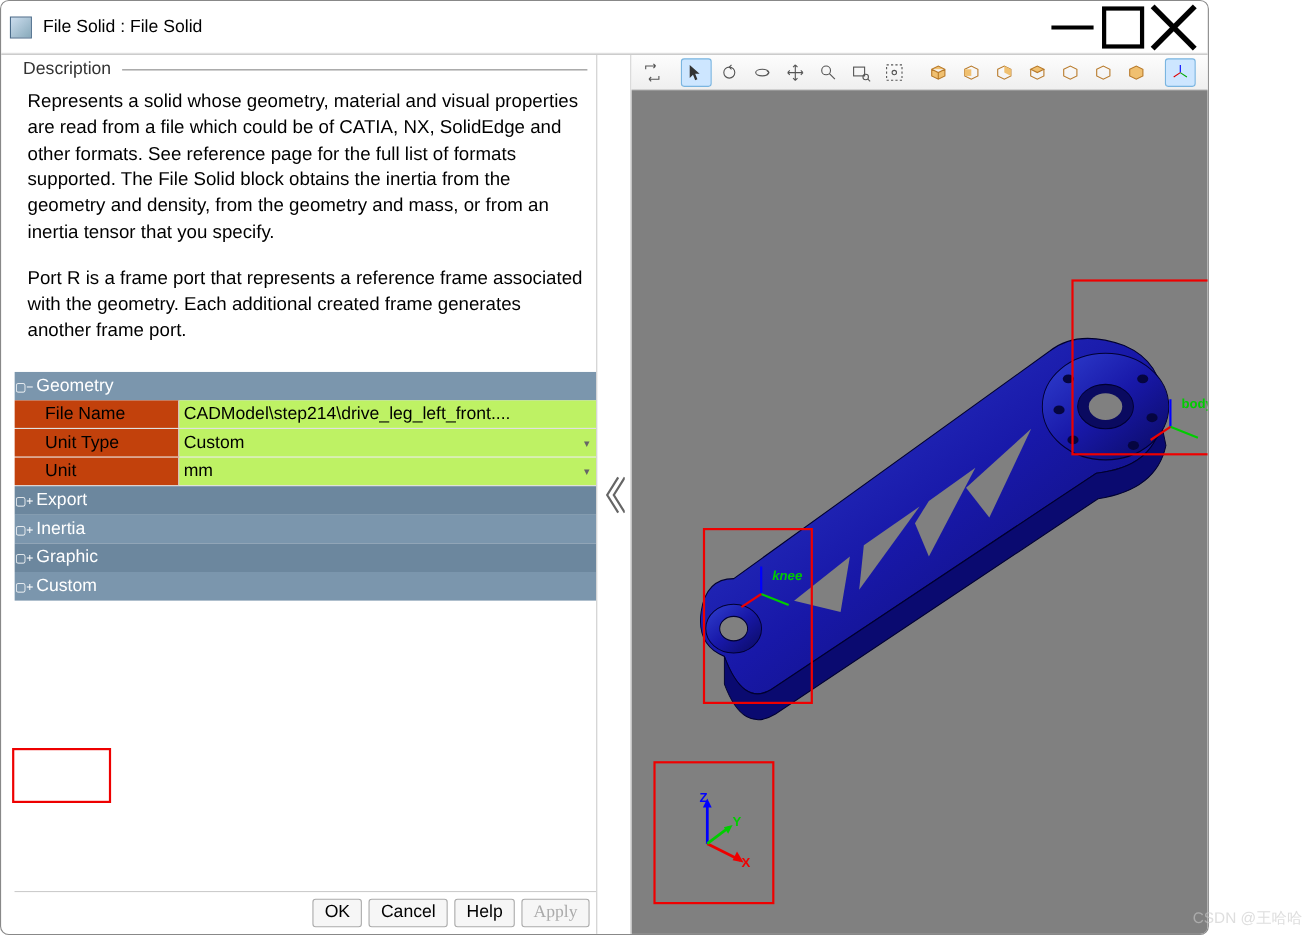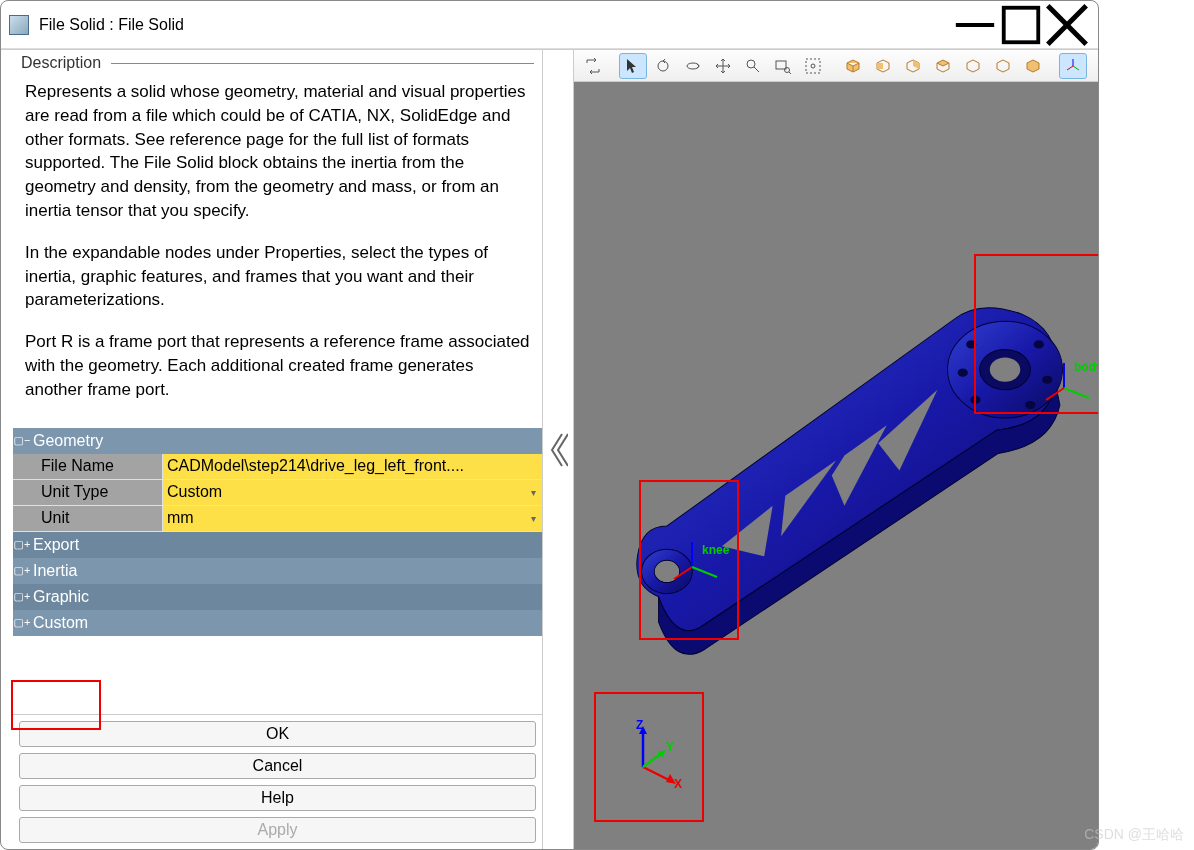--- a/index.html
+++ b/index.html
@@ -105,29 +105,29 @@
     }
     .tree-header .label { padding-left: 2px; }
     .prop-row {
       border-bottom: 1px solid #e0e0e0;
     }
     .prop-label {
       width: 150px;
       padding-left: 28px;
       display: flex;
       align-items: center;
-      background: #a3a3a3;
+      background: #c2410c;
       border-right: 1px solid #e0e0e0;
     }
     .prop-value {
       flex: 1;
       display: flex;
       align-items: center;
       padding: 0 4px;
-      background: #fde047;
+      background: #bef264;
       position: relative;
     }
     .prop-value input, .prop-value select {
       width: 100%;
       border: none;
       font: inherit;
       background: transparent;
       outline: none;
     }
     .dd-arrow {
@@ -145,30 +145,29 @@
       width: 90px;
       height: 50px;
       pointer-events: none;
     }
     .button-bar {
       border-top: 1px solid #ccc;
       padding: 6px;
       display: flex;
       justify-content: flex-end;
       gap: 6px;
-      flex-direction: column;
     }
     .btn {
       border: 1px solid #aaa;
       background: #f6f6f6;
       padding: 3px 10px;
       font-size: 16px;
       border-radius: 3px;
     }
-    .btn.disabled { color: #aaa; }
+    .btn.disabled { color: #aaa; font-family: Liberation Serif, serif; }
     .splitter {
       width: 30px;
       display: flex;
       align-items: center;
       justify-content: center;
       color: #666;
       font-size: 26px;
       cursor: col-resize;
       user-select: none;
     }
@@ -253,21 +252,20 @@
   </div>
 
   <div class="main">
 
     <div class="left-panel">
       <div class="section-title">
         <span>Description</span>
       </div>
       <div class="description-body">
         <p>Represents a solid whose geometry, material and visual properties are read from a file which could be of CATIA, NX, SolidEdge and other formats. See reference page for the full list of formats supported. The File Solid block obtains the inertia from the geometry and density, from the geometry and mass, or from an inertia tensor that you specify.</p>
-        <p>In the expandable nodes under Properties, select the types of inertia, graphic features, and frames that you want and their parameterizations.</p>
         <p>Port R is a frame port that represents a reference frame associated with the geometry. Each additional created frame generates another frame port.</p>
       </div>
 
       <div class="property-tree">
 
         <div class="tree-row tree-header">
           <span class="tree-toggle">▢−</span>
           <span class="label">Geometry</span>
         </div>
         <div class="tree-row prop-row">
@@ -479,21 +477,21 @@
         
         <div class="axis-gizmo" style="left:470px; top:276px;">
           <svg width="60" height="50">
               <line x1="20" y1="30" x2="20" y2="5" stroke="#00f" stroke-width="2"></line>
               <line x1="20" y1="30" x2="45" y2="40" stroke="#0c0" stroke-width="2"></line>
               <line x1="20" y1="30" x2="2" y2="42" stroke="#e00" stroke-width="2"></line>
             </svg>
           <span class="axis-label" style="left:30px; top:2px; color:#0c0;">body</span>
         </div>
         
-        <div class="axis-gizmo" style="left:98px; top:455px;">
+        <div class="axis-gizmo" style="left:98px; top:428px;font-style:italic;">
           <svg width="60" height="50">
               <line x1="20" y1="30" x2="20" y2="5" stroke="#00f" stroke-width="2"></line>
               <line x1="20" y1="30" x2="45" y2="40" stroke="#0c0" stroke-width="2"></line>
               <line x1="20" y1="30" x2="2" y2="42" stroke="#e00" stroke-width="2"></line>
             </svg>
           <span class="axis-label" style="left:30px; top:6px; color:#0c0;">knee</span>
         </div>
         
         <div class="axis-gizmo" style="left:44px; top:640px;">
           <svg width="70" height="70">

